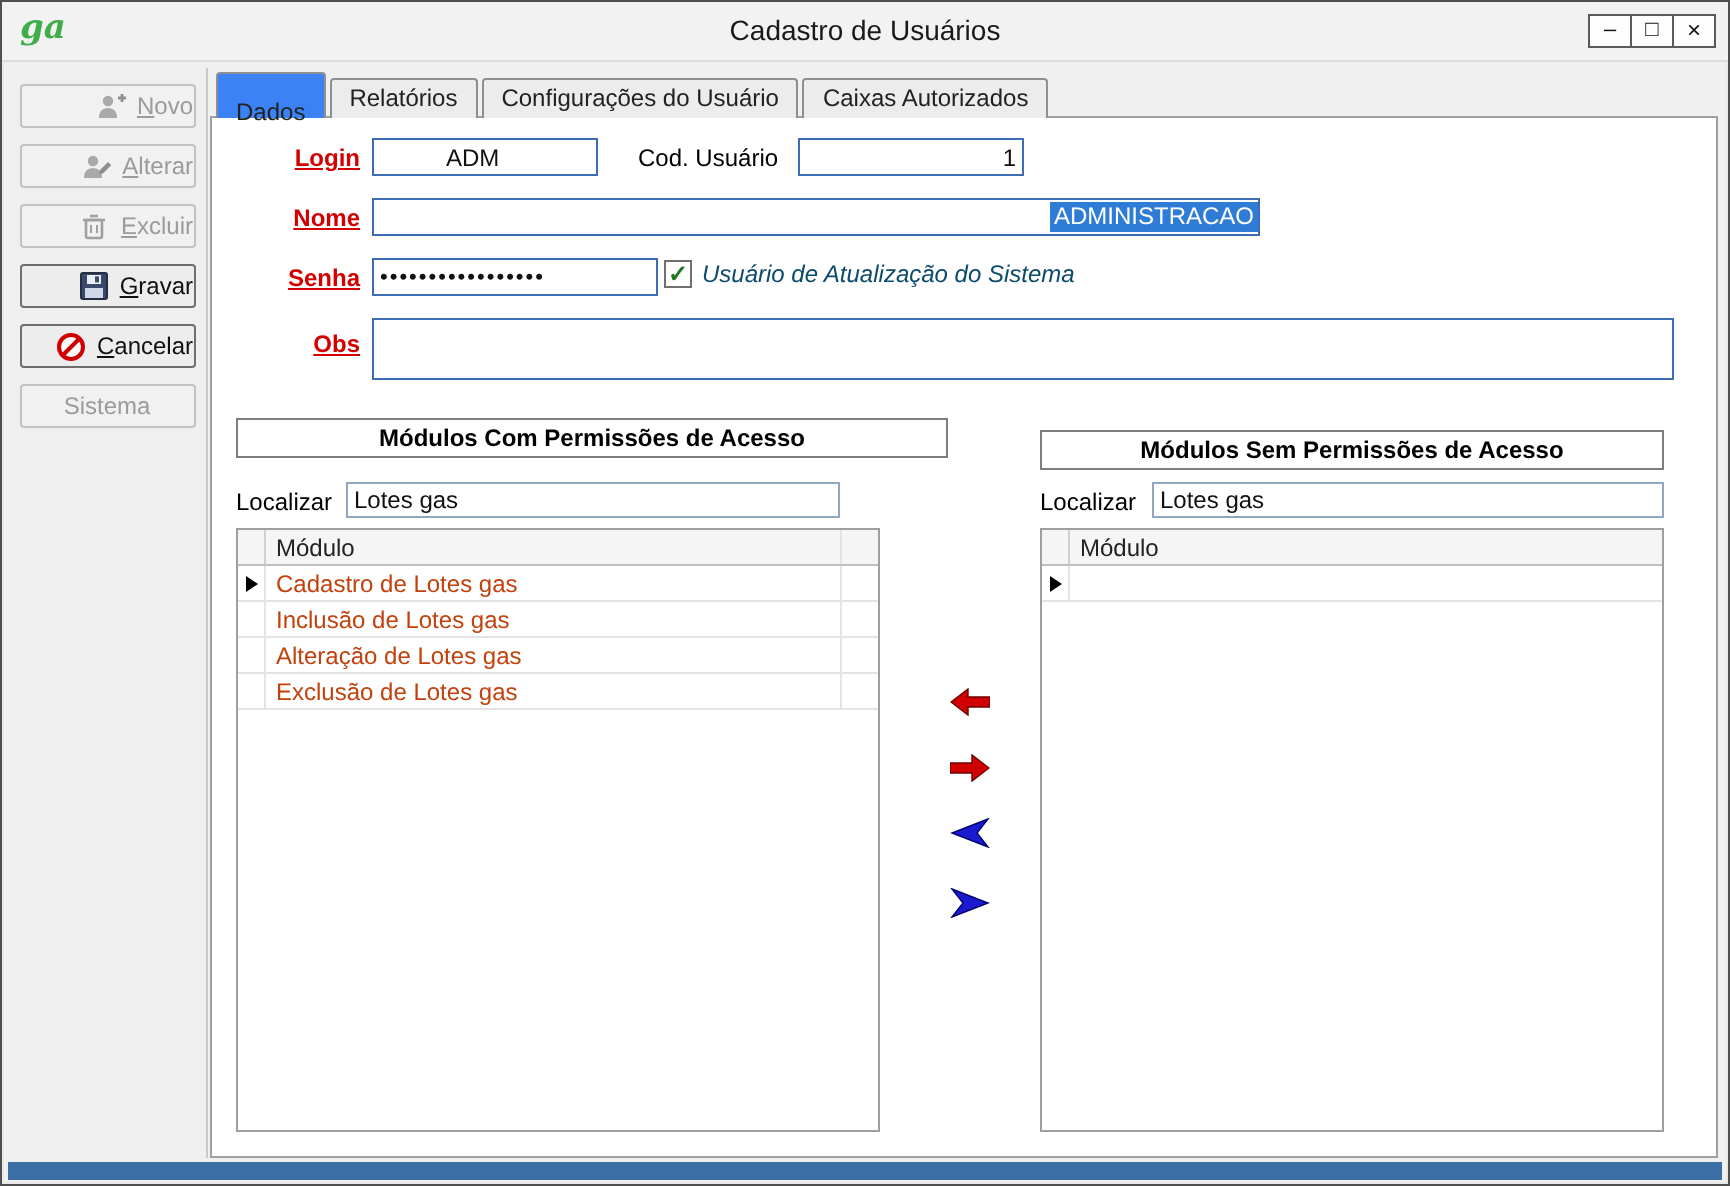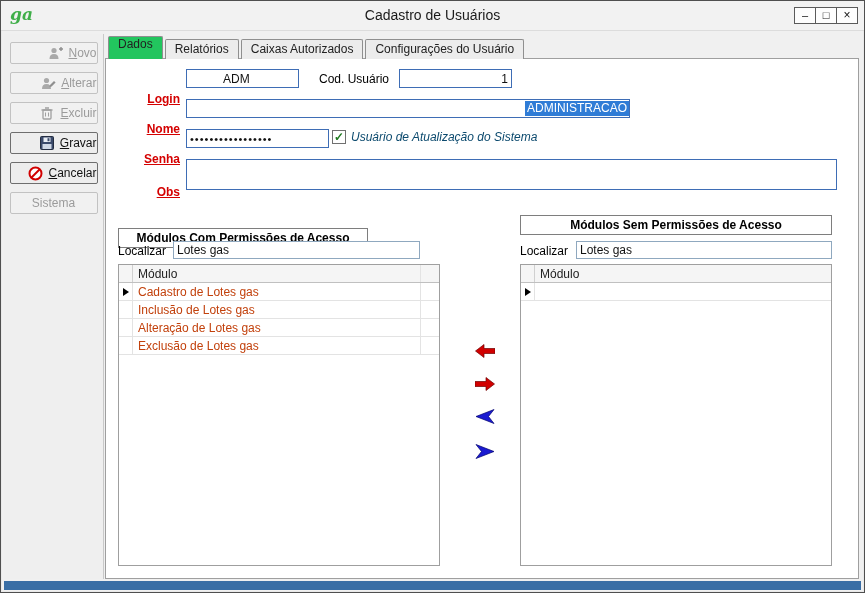--- a/index.html
+++ b/index.html
@@ -72,34 +72,34 @@
   }
   .tab {
     height:20px; padding:2px 9px 0 9px;
     background:#ececec;
     border:1px solid #8f8f8f; border-bottom:none;
     font-size:12px; color:#222;
     margin-right:2px;
     border-top-left-radius:2px; border-top-right-radius:2px;
   }
   .tab.active {
-    height:23px; background:#22c55e;
+    height:23px; background:#3b82f6;
     position:relative; z-index:4;
-    padding-top:0;
+    padding-top:12px;
   }
   
   .page {
     position:absolute; left:104px; top:57px; right:5px; bottom:13px;
     background:#ffffff;
     border:1px solid #9f9f9f;
   }
   .field-label {
     position:absolute; width:66px; text-align:right;
     font-size:12px; font-weight:bold;
-    color:#d40000; text-decoration:underline;margin-top:20px;
+    color:#d40000; text-decoration:underline;
   }
   .plain-label { position:absolute; font-size:12px; color:#000;text-align:right; }
   .tbox {
     position:absolute; height:19px;
     border:1px solid #3e6db5; background:#fff;
     font-family:"Liberation Sans", sans-serif;
     font-size:12px; padding:1px 3px; color:#111;
   }
   .tbox.right { text-align:right; }
   .nome-box {
@@ -230,22 +230,22 @@
       <span><span class="accel">C</span><span>ancelar</span></span>
     </div>
     <div class="side-btn" style="justify-content:center;padding-left:0;">
       <span><span class="accel"></span><span>Sistema</span></span>
     </div>
   </div>
 
   <div class="tabstrip">
     <div class="tab active">Dados</div>
     <div class="tab">Relatórios</div>
+    <div class="tab">Configurações do Usuário</div>
     <div class="tab">Caixas Autorizados</div>
-    <div class="tab">Configurações do Usuário</div>
   </div>
 
   <div class="page">
 
     <div class="field-label" style="left:8px; top:13px;">Login</div>
     <input class="tbox" style="left: 80px; top: 10px; width: 113px; padding-left: 36px;" value="ADM">
     <div class="plain-label" style="left:213px; top:13px;">Cod. Usuário</div>
     <input class="tbox right" style="left: 293px; top: 10px; width: 113px;" value="1">
 
     <div class="field-label" style="left:8px; top:43px;">Nome</div>
@@ -258,21 +258,21 @@
     <div class="checkbox-row" style="left:226px; top:71px;">
       <span class="checkbox">
           <span>✓</span>
         </span>
       <span class="checkbox-label">Usuário de Atualização do Sistema</span>
     </div>
 
     <div class="field-label" style="left:8px; top:106px;">Obs</div>
     <input class="tbox" style="left: 80px; top: 100px; width: 651px; height: 31px;" value="">
 
-    <div class="panel-header" style="left:12px; top:169px; width:250px;">Módulos Com Permissões de Acesso</div>
+    <div class="panel-header" style="left:12px; top:150px; width:356px;">Módulos Com Permissões de Acesso</div>
     <div class="plain-label" style="left:12px; top:185px;">Localizar</div>
     <input class="loc-box" style="left: 67px; top: 182px; width: 247px;" value="Lotes gas">
     <div class="grid left" style="left:12px; top:205px; width:322px; height:302px;">
       <div class="grid-header">
         <div class="ind"></div>
         <div class="col">Módulo</div>
       </div>
       <div class="grid-row">
         <div class="ind">
             <span class="tri"></span>

